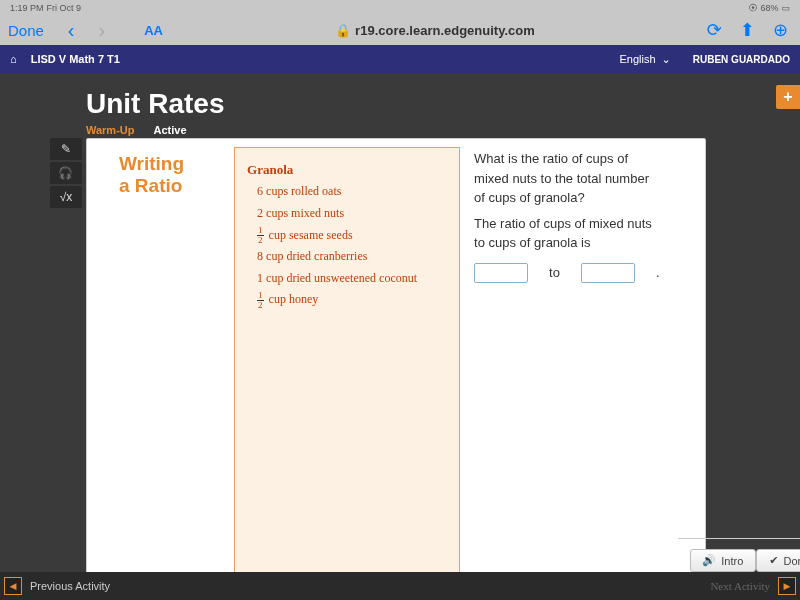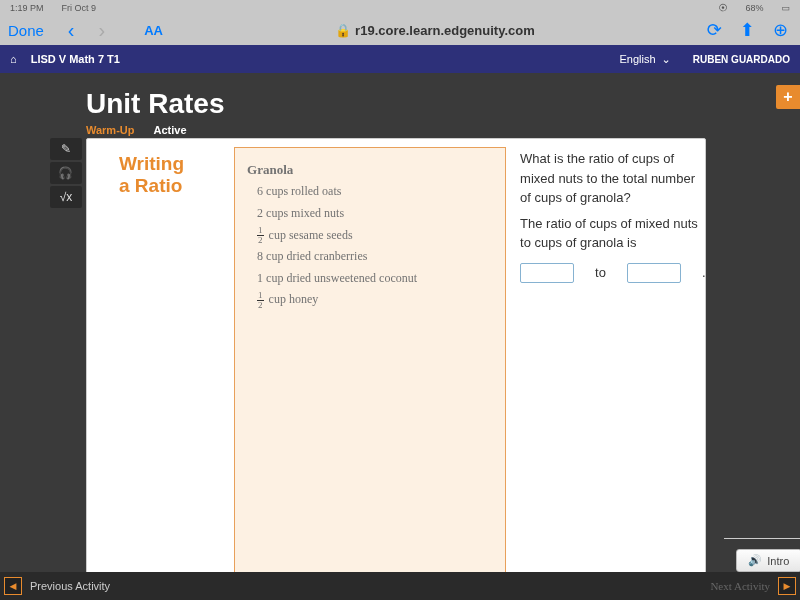--- a/index.html
+++ b/index.html
@@ -1,19 +1,19 @@
 <!DOCTYPE html>
 <html><head>
 <meta charset="utf-8">
 <style>
   * { box-sizing: border-box; margin: 0; padding: 0; }
   body { width: 800px; height: 600px; font-family: Arial, Helvetica, sans-serif; background: #c8c8c8; overflow: hidden; position: relative; }
 
   .ios-status { height: 15px; background: #c8c8c8; display: flex; justify-content: space-between; align-items: center; padding: 0 10px; font-size: 9px; color: #555; }
-  .ios-status .left, .ios-status .right { display: flex; gap: 18px; }
+  .ios-status .left, .ios-status .right { display: flex; gap: 3px; }
 
   .safari-bar { height: 30px; background: #c8c8c8; display: flex; align-items: center; padding: 0 8px; font-size: 15px; color: #007aff; }
   .safari-bar .done { font-weight: 500; margin-right: 12px; }
   .safari-bar .nav-arrow { font-size: 20px; margin: 0 12px; }
   .safari-bar .nav-arrow.dim { color: #aaa; }
   .safari-bar .aa { font-weight: bold; margin-left: 27px; font-size: 13px; }
   .safari-bar .url { flex: 1; text-align: center; color: #333; font-size: 13px; font-weight: bold; display: flex; align-items: center; justify-content: center; gap: 4px; }
   .safari-bar .right-icons { display: flex; gap: 18px; font-size: 18px; margin-right: 4px; }
 
   .app-header { height: 28px; background: #2d3079; color: #fff; display: flex; align-items: center; padding: 0 10px; font-size: 11px; }
@@ -32,21 +32,21 @@
 
   .add-btn { position: absolute; right: 0; top: 12px; width: 24px; height: 24px; background: #e88b2e; color: #fff; display: flex; align-items: center; justify-content: center; font-size: 16px; font-weight: bold; border-radius: 2px 0 0 2px; }
 
   .tool-strip { position: absolute; left: 50px; top: 65px; display: flex; flex-direction: column; gap: 2px; }
   .tool-strip .tool { width: 32px; height: 22px; background: #2a2a2a; color: #ddd; display: flex; align-items: center; justify-content: center; font-size: 12px; border-radius: 2px; }
 
   .lesson-panel { position: absolute; left: 86px; top: 65px; width: 620px; height: 445px; background: #fff; border: 1px solid #ccc; border-radius: 2px; display: flex; flex-direction: row; }
   .lesson-panel .topic { color: #e88b2e; font-size: 19px; font-weight: bold; padding: 14px 18px 8px; border-bottom: 2px solid #ccc; margin: 0 14px; }
 
   .content-row { display: flex; padding: 8px 18px; gap: 14px; }
-  .recipe-box { width: 272px; background: #fdf1e3; border: 1px solid #e8a05a; padding: 10px 12px; font-family: Georgia, serif; font-size: 12px; color: #737373; line-height: 1.8; }
+  .recipe-box { width: 226px; background: #fdf1e3; border: 1px solid #e8a05a; padding: 10px 12px; font-family: Georgia, serif; font-size: 12px; color: #c2410c; line-height: 1.8; }
   .recipe-box .recipe-title { font-weight: bold; font-size: 13px; }
   .recipe-box .ingredient { padding-left: 10px; }
   .frac { display: inline-block; vertical-align: middle; font-size: 9px; line-height: 1; text-align: center; margin-right: 2px; }
   .frac .n { display: block; border-bottom: 1px solid #333; padding: 0 1px; }
   .frac .d { display: block; padding: 0 1px; }
 
   .question-col { flex: 1; font-size: 13px; color: #333; line-height: 1.5; padding-top: 2px; }
   .answer-row { margin-top: 10px; display: flex; align-items: center; gap: 21px; }
   .ratio-input { width: 54px; height: 20px; border: 1px solid #86b2d1; border-radius: 2px; background: #fff; }
 

